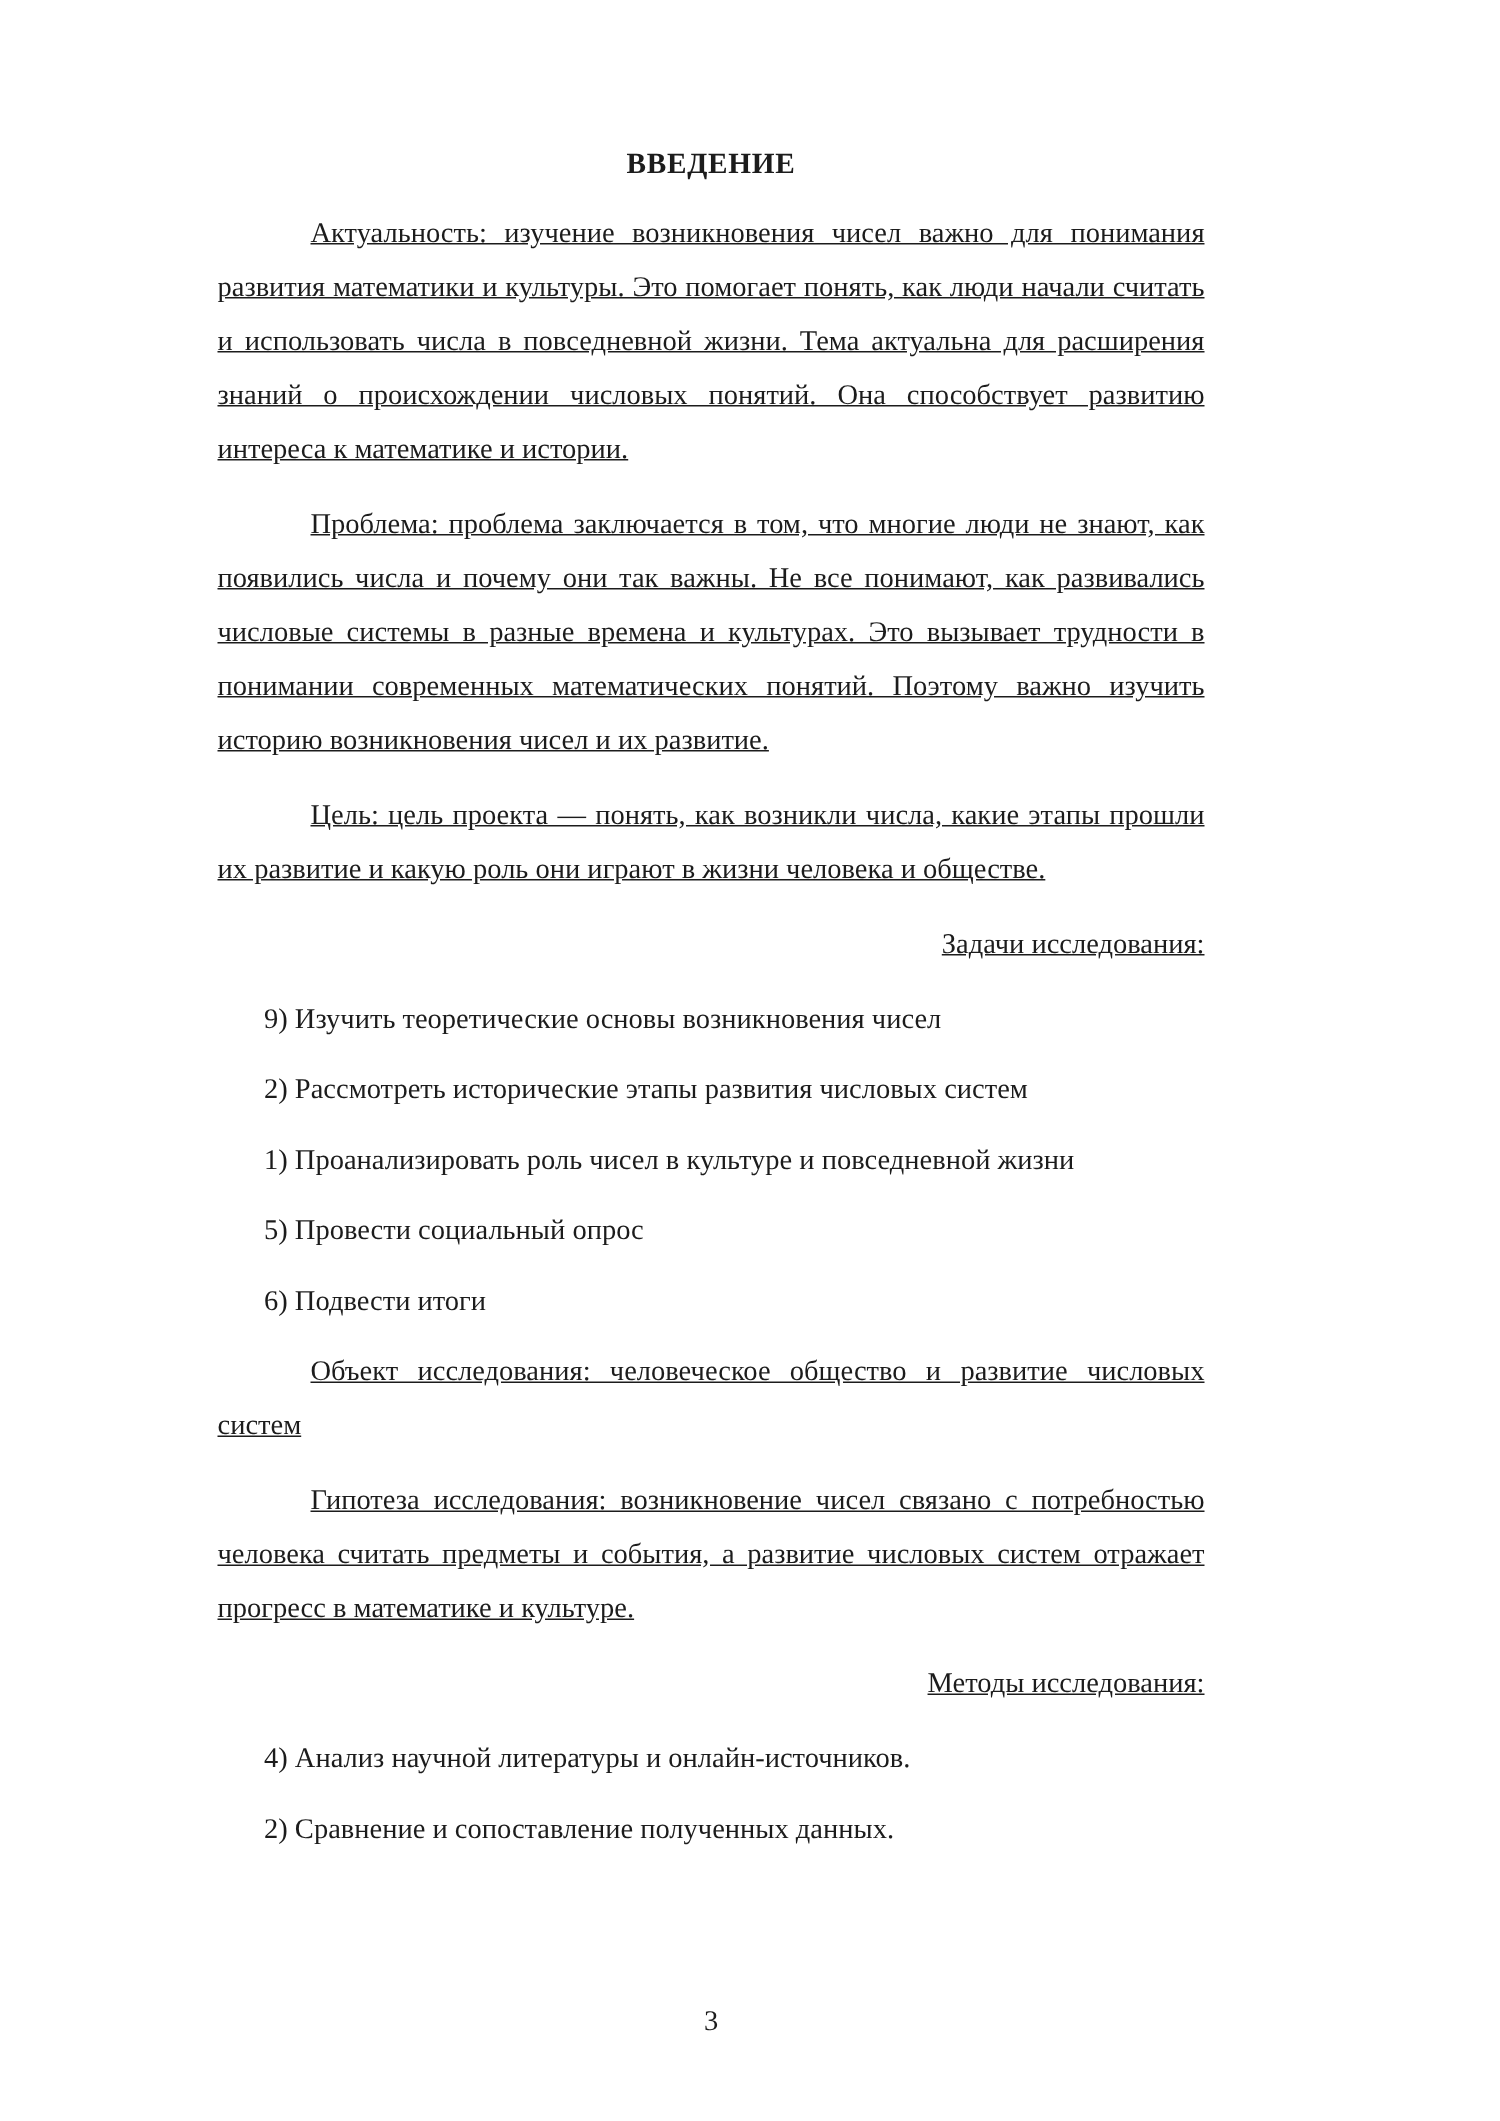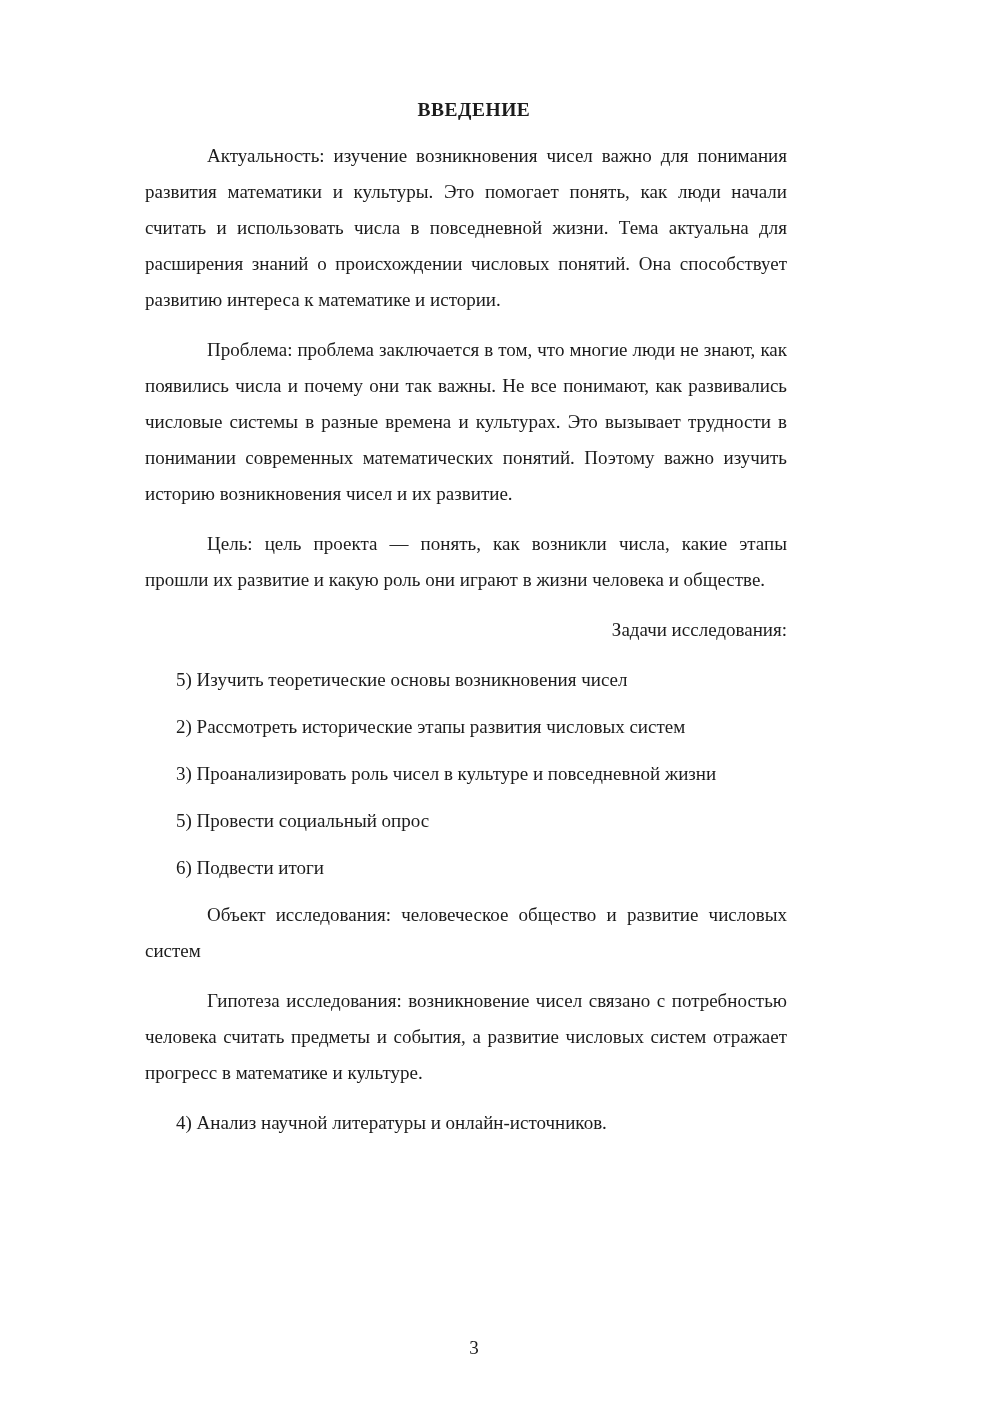--- a/index.html
+++ b/index.html
@@ -21,23 +21,24 @@
     overflow: hidden;
   }
   .doc-title {
     margin: 0 0 10px 0;
     font-size: 19.5px;
     font-weight: bold;
     text-align: center;
     letter-spacing: 0.5px;
   }
   p.para {
-    margin: 0 16px 14px 0;
+    margin: 0 0 14px 0;
     text-align: justify;
     text-indent: 62px;
+    text-decoration: underline;
   }
   p.para.single {
     text-align: right;
   }
   p.list-item {
     margin: 0 0 11px 0;
     padding-left: 31px;
     text-align: left;
     text-indent: 0;
   }
@@ -58,29 +59,31 @@
   <h1 class="doc-title">ВВЕДЕНИЕ</h1>
 
   <p class="para">Актуальность: изучение возникновения чисел важно для понимания развития математики и культуры. Это помогает понять, как люди начали считать и использовать числа в повседневной жизни. Тема актуальна для расширения знаний о происхождении числовых понятий. Она способствует развитию интереса к математике и истории.</p>
 
   <p class="para">Проблема: проблема заключается в том, что многие люди не знают, как появились числа и почему они так важны. Не все понимают, как развивались числовые системы в разные времена и культурах. Это вызывает трудности в понимании современных математических понятий. Поэтому важно изучить историю возникновения чисел и их развитие.</p>
 
   <p class="para">Цель: цель проекта — понять, как возникли числа, какие этапы прошли их развитие и какую роль они играют в жизни человека и обществе.</p>
 
   <p class="para single">Задачи исследования:</p>
 
-  <p class="list-item">5) Изучить теоретические основы возникновения чисел</p>
+  <p class="list-item">9) Изучить теоретические основы возникновения чисел</p>
   <p class="list-item">2) Рассмотреть исторические этапы развития числовых систем</p>
-  <p class="list-item">3) Проанализировать роль чисел в культуре и повседневной жизни</p>
+  <p class="list-item">1) Проанализировать роль чисел в культуре и повседневной жизни</p>
   <p class="list-item">5) Провести социальный опрос</p>
   <p class="list-item">6) Подвести итоги</p>
 
   <p class="para">Объект исследования: человеческое общество и развитие числовых систем</p>
 
 
   <p class="para">Гипотеза исследования: возникновение чисел связано с потребностью человека считать предметы и события, а развитие числовых систем отражает прогресс в математике и культуре.</p>
 
+  <p class="para single">Методы исследования:</p>
 
   <p class="list-item">4) Анализ научной литературы и онлайн-источников.</p>
+  <p class="list-item">2) Сравнение и сопоставление полученных данных.</p>
 
   <div class="page-number">3</div>
 
 </div>
 
 </body></html>

